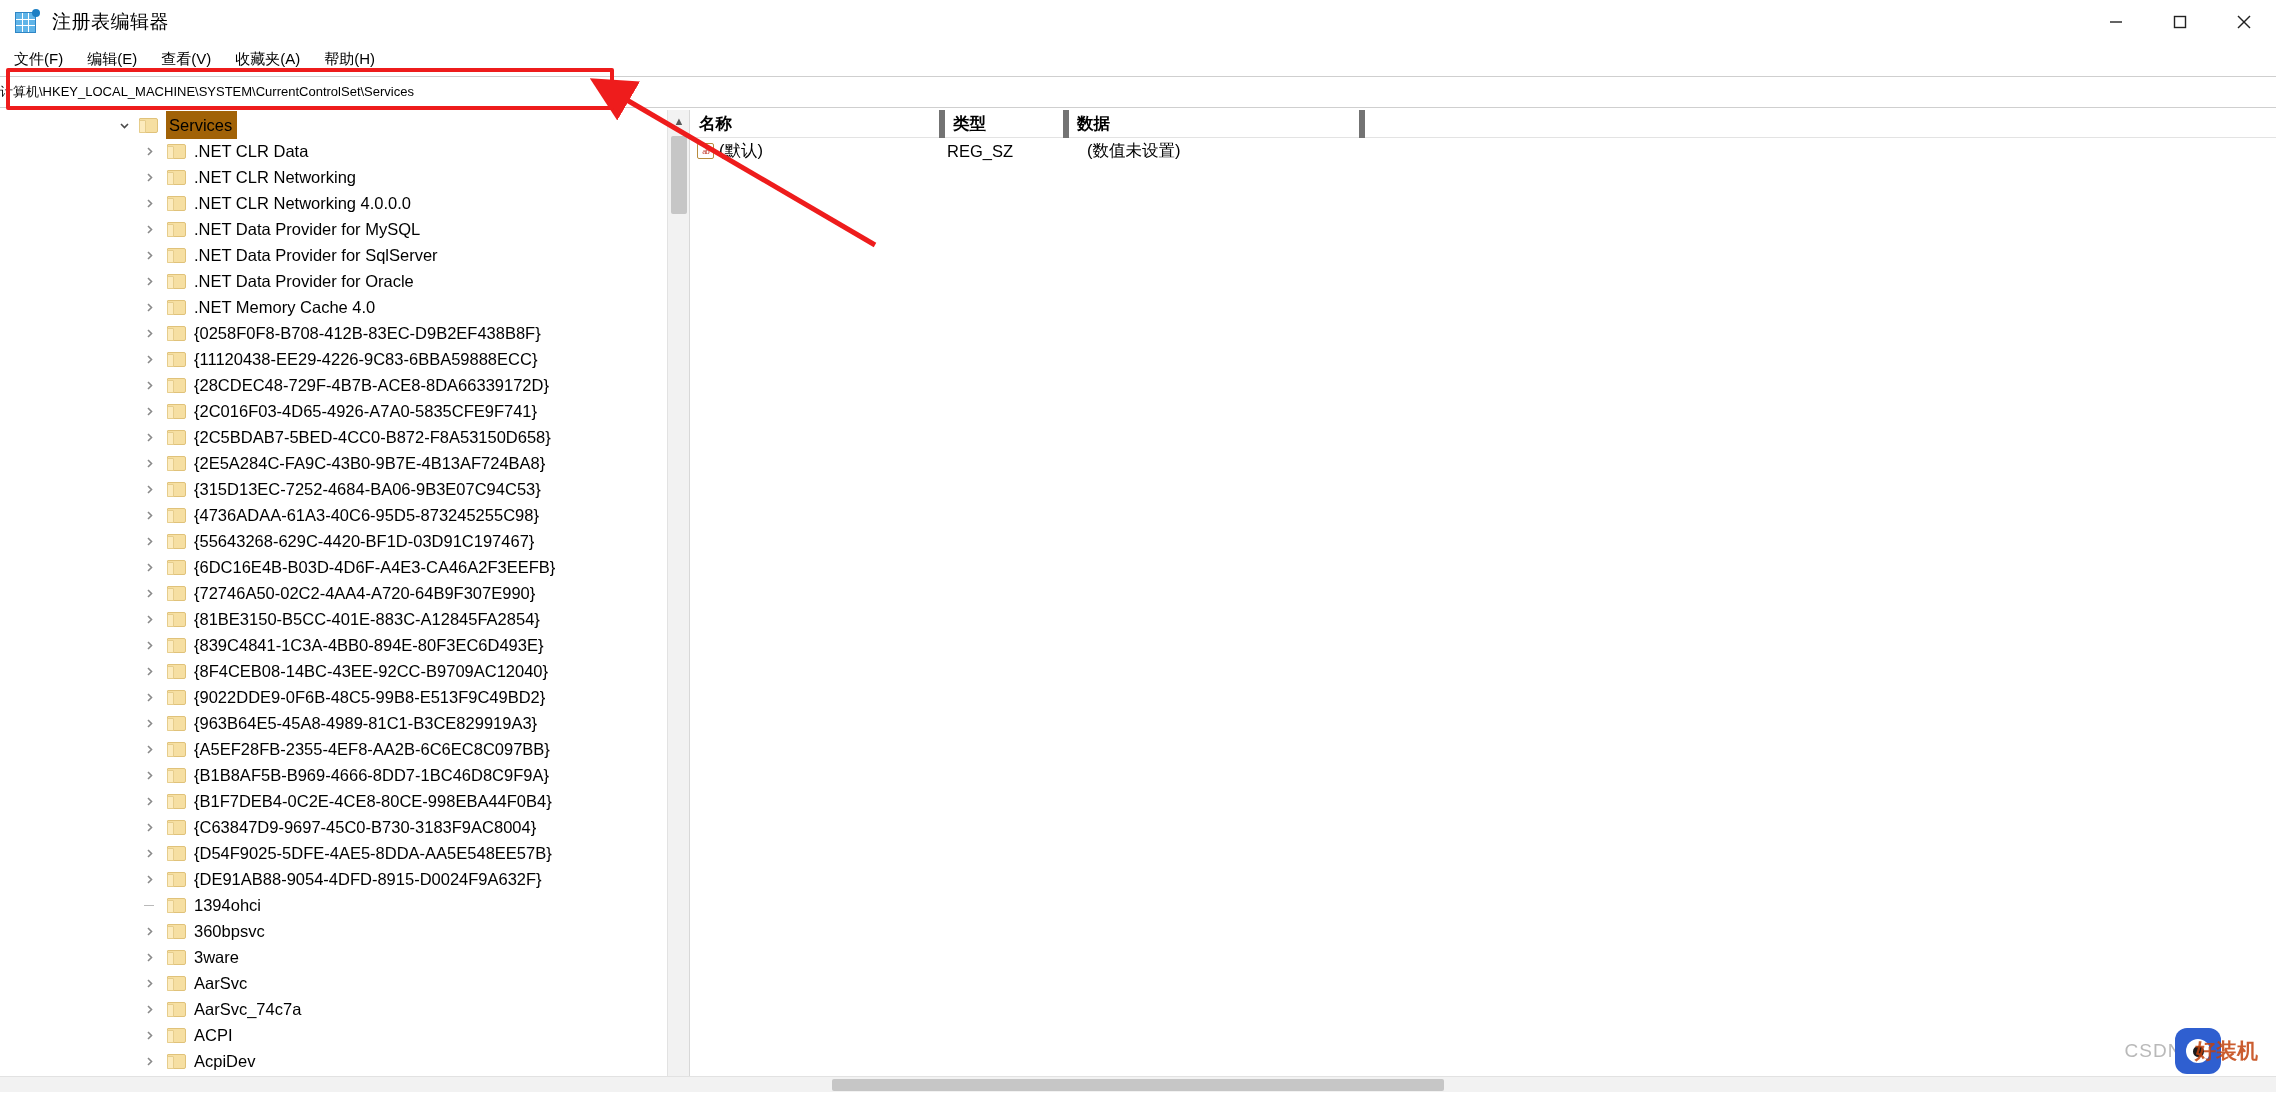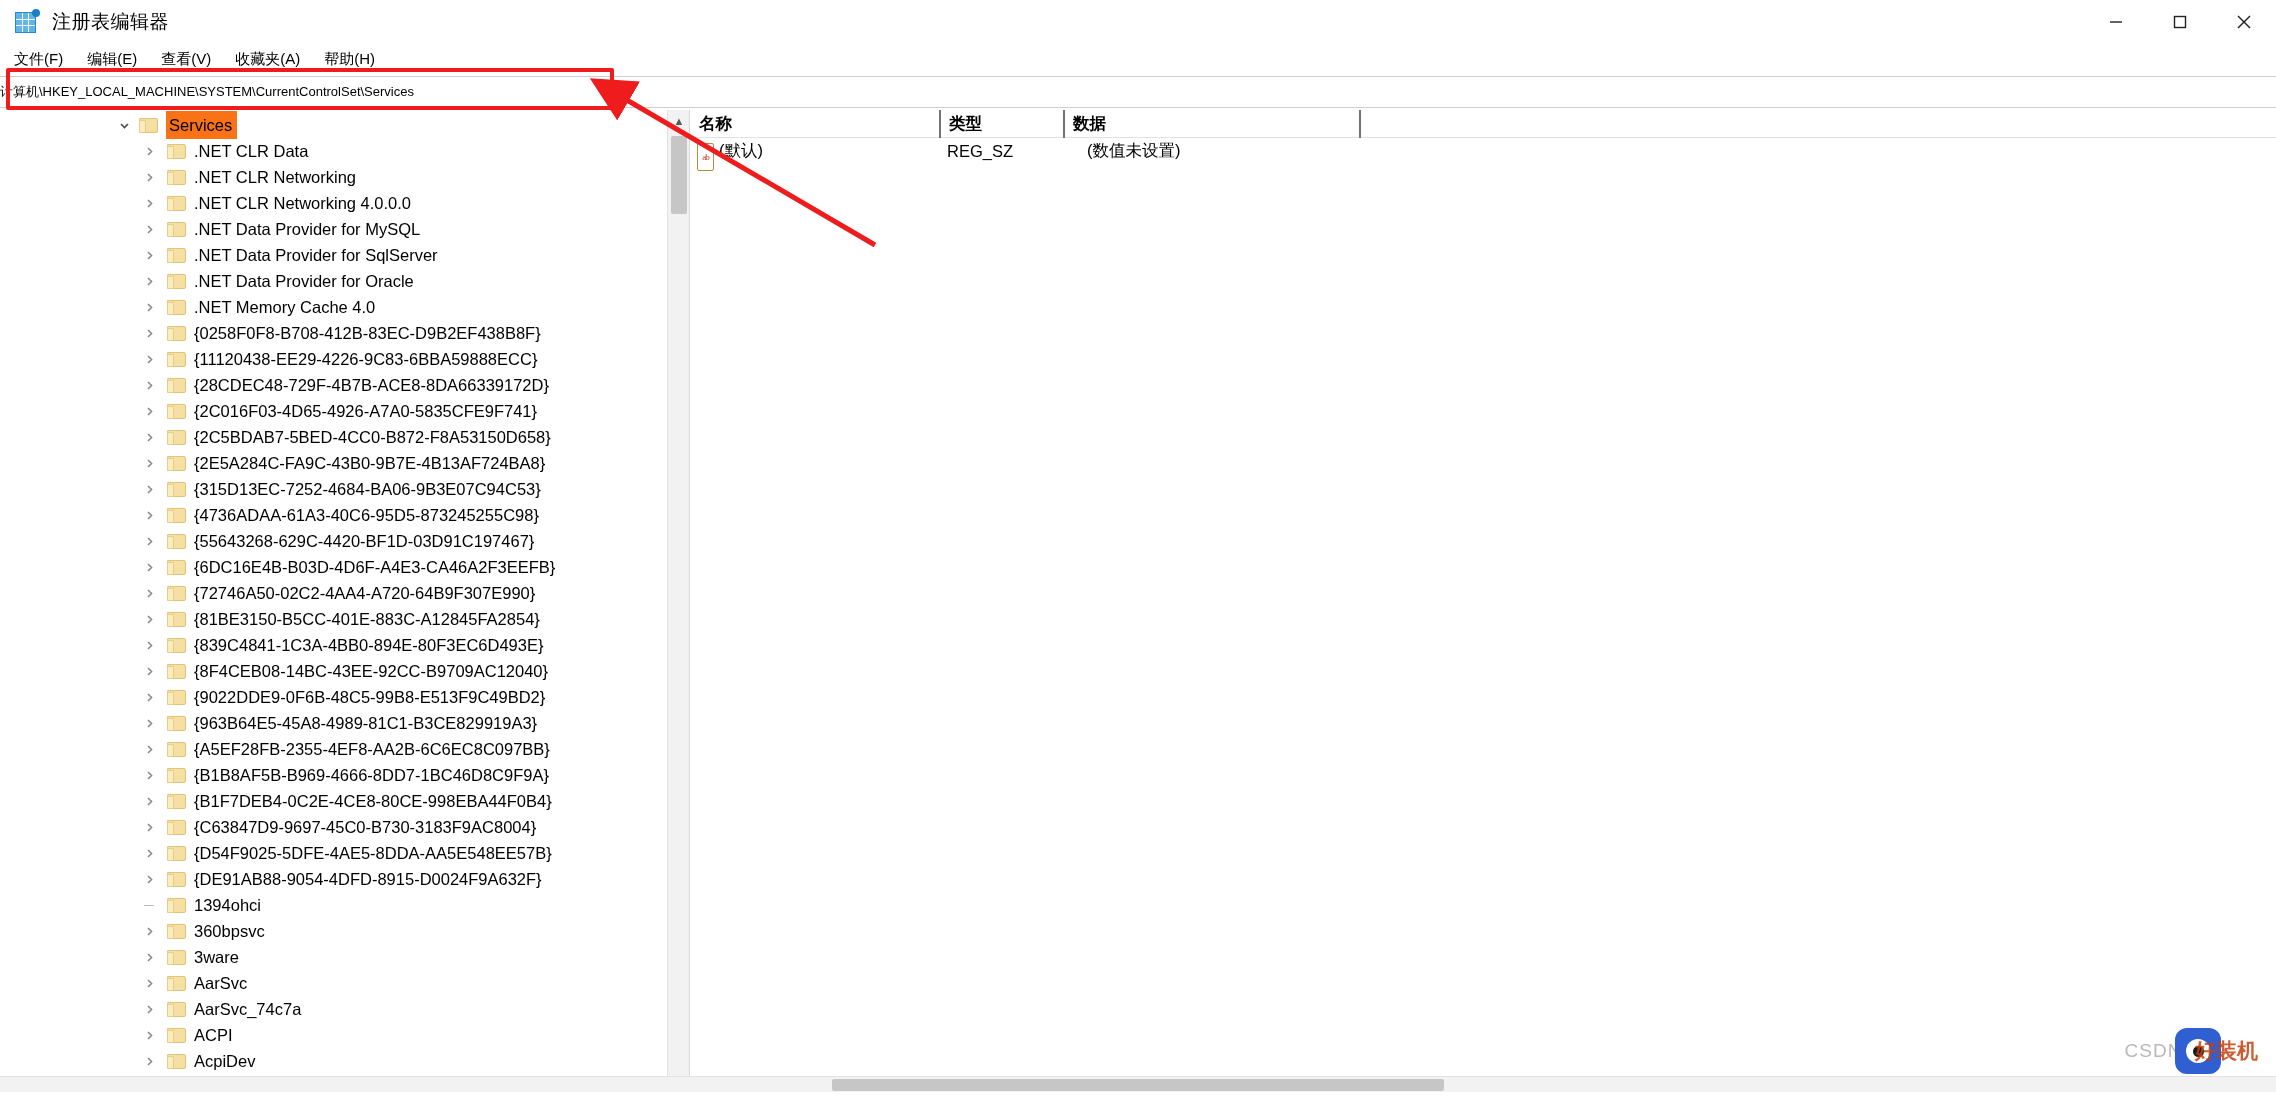--- a/index.html
+++ b/index.html
@@ -171,21 +171,21 @@
     border: 1px solid #e6cd8c;
     border-radius: 1px;
   }
   .tree-row.root .folder { margin-left: 27px; }
   .tree-row.child .folder { margin-left: 27px; }
   .node-label {
     font-size: 16.5px; color: #000000;
     line-height: 26px;
   }
   .tree-row.selected .node-label {
-    background: #f97316;
+    background: #a16207;
     padding: 1px 5px 1px 3px;
   }
 
   
   .lv-scroll {
     position: absolute; right: 0; top: 0;
     width: 22px; height: 982px;
     background: #f2f2f2;
     border-left: 1px solid #e2e2e2;
   }
@@ -214,34 +214,34 @@
     background: #ffffff;
     border-bottom: 1px solid #e3e3e3;
   }
   .col {
     position: absolute; top: 0; height: 28px;
     font-size: 16.5px; color: #000000;
     display: flex; align-items: center;
     padding-left: 8px;
     font-weight: bold;
   }
-  .col + .col { border-left: 2px solid #737373; }
+  .col + .col { border-left: 6px solid #737373; }
   .col-name { left: 0;    width: 248px; }
   .col-type { left: 248px; width: 140px; }
   .col-data { left: 372px; width: 280px; }
   .col-filler { left: 668px; width: 917px; border-left: 1px solid #dcdcdc; }
 
   .value-row {
     position: absolute; left: 0; top: 28px;
     width: 1585px; height: 26px;
     display: flex; align-items: center;
   }
   .ab-icon {
     position: absolute; left: 6px; top: 5px;
-    width: 17px; height: 28px;
+    width: 17px; height: 16px;
     background: #ffffff;
     border: 1px solid #b98b3d;
     border-radius: 2px;
     font-size: 9px; color: #c0392b;
     font-family: "Liberation Serif", serif;
     display: flex; align-items: center; justify-content: center;
     letter-spacing: -1px;
   }
   .cell {
     position: absolute;

